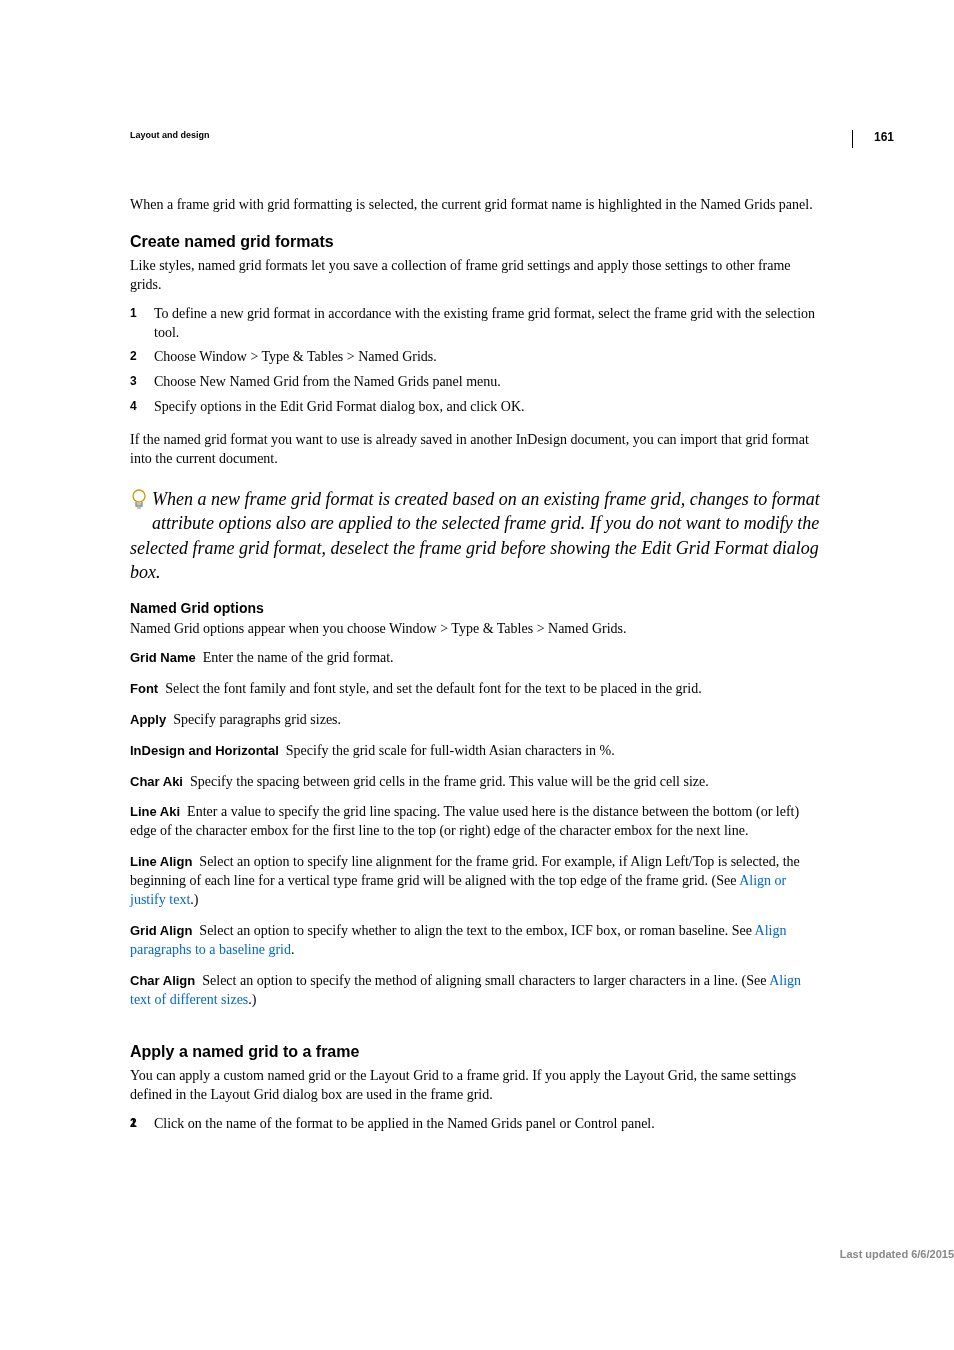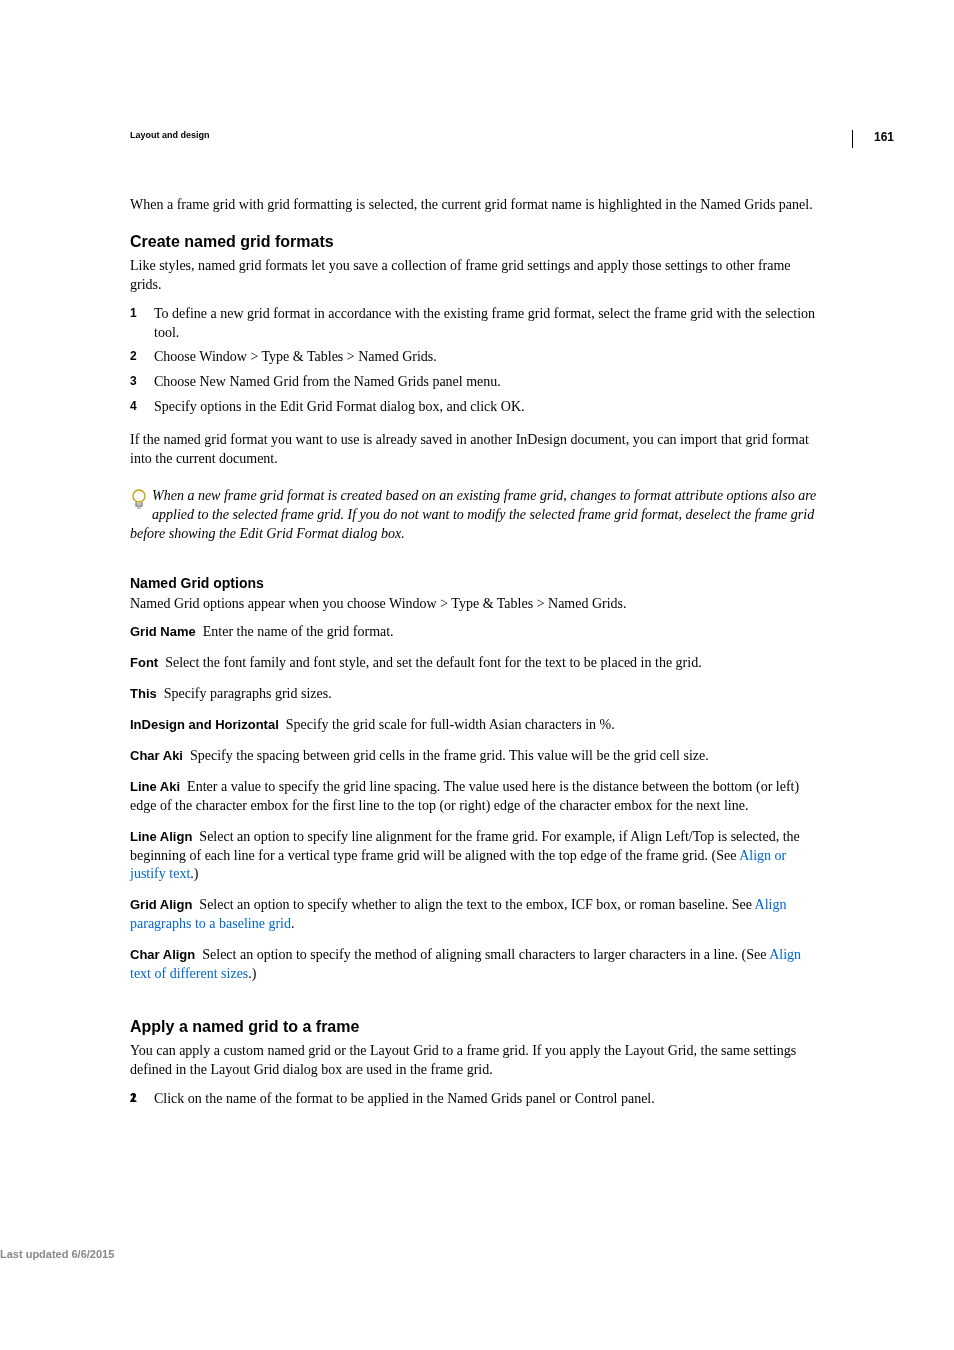--- a/index.html
+++ b/index.html
@@ -64,23 +64,23 @@
       left: 0;
       top: 0;
       font-family: "Myriad Pro", "Helvetica Neue", Arial, sans-serif;
       font-weight: 700;
       font-size: 12px;
     }
     .tip-block {
       position: relative;
       padding-left: 0;
       font-style: italic;
-      font-size: 14px;
+      font-size: 18px;
       line-height: 1.35;
-      margin-bottom: 31px;
+      margin-bottom: 16px;
     }
     .tip-icon {
       float: left;
       margin-right: 4px;
       margin-top: 2px;
     }
     .def-block {
       font-size: 14px;
       line-height: 1.35;
       margin-bottom: 12px;
@@ -92,21 +92,21 @@
     }
     a.link {
       color: #0066cc;
       text-decoration: none;
     }
     .footer {
       position: absolute;
       bottom: 90px;
       left: 0;
       width: 100%;
-      text-align: left;
+      text-align: right;
       font-family: "Myriad Pro", "Helvetica Neue", Arial, sans-serif;
       font-weight: 700;
       font-size: 11px;
       color: #888;
     }
   </style>
 </head>
 <body>
 
 <div class="page-number">161</div>
@@ -141,21 +141,21 @@
 </div>
 
 <h3 class="subheading">Named Grid options</h3>
 
 <p class="body-para" style="margin-bottom:10px">Named Grid options appear when you choose Window &gt; Type &amp; Tables &gt; Named Grids.</p>
 
 <p class="def-block"><span class="def-term">Grid Name</span>&nbsp;&nbsp;<span>Enter the name of the grid format.</span></p>
 
 <p class="def-block"><span class="def-term">Font</span>&nbsp;&nbsp;<span>Select the font family and font style, and set the default font for the text to be placed in the grid.</span></p>
 
-<p class="def-block"><span class="def-term">This</span>&nbsp;&nbsp;<span>Specify paragraphs grid sizes.</span></p>
+<p class="def-block"><span class="def-term">Apply</span>&nbsp;&nbsp;<span>Specify paragraphs grid sizes.</span></p>
 
 <p class="def-block"><span class="def-term">InDesign and Horizontal</span>&nbsp;&nbsp;<span>Specify the grid scale for full-width Asian characters in %.</span></p>
 
 <p class="def-block"><span class="def-term">Char Aki</span>&nbsp;&nbsp;<span>Specify the spacing between grid cells in the frame grid. This value will be the grid cell size.</span></p>
 
 <p class="def-block"><span class="def-term">Line Aki</span>&nbsp;&nbsp;<span>Enter a value to specify the grid line spacing. The value used here is the distance between the bottom (or left) edge of the character embox for the first line to the top (or right) edge of the character embox for the next line.</span></p>
 
 <p class="def-block"><span class="def-term">Line Align</span>&nbsp;&nbsp;<span>Select an option to specify line alignment for the frame grid. For example, if Align Left/Top is selected, the beginning of each line for a vertical type frame grid will be aligned with the top edge of the frame grid. (See </span><a class="link" href="#">Align or justify text</a><span>.)</span></p>
 
 <p class="def-block"><span class="def-term">Grid Align</span>&nbsp;&nbsp;<span>Select an option to specify whether to align the text to the embox, ICF box, or roman baseline. See </span><a class="link" href="#">Align paragraphs to a baseline grid</a><span>.</span></p>

